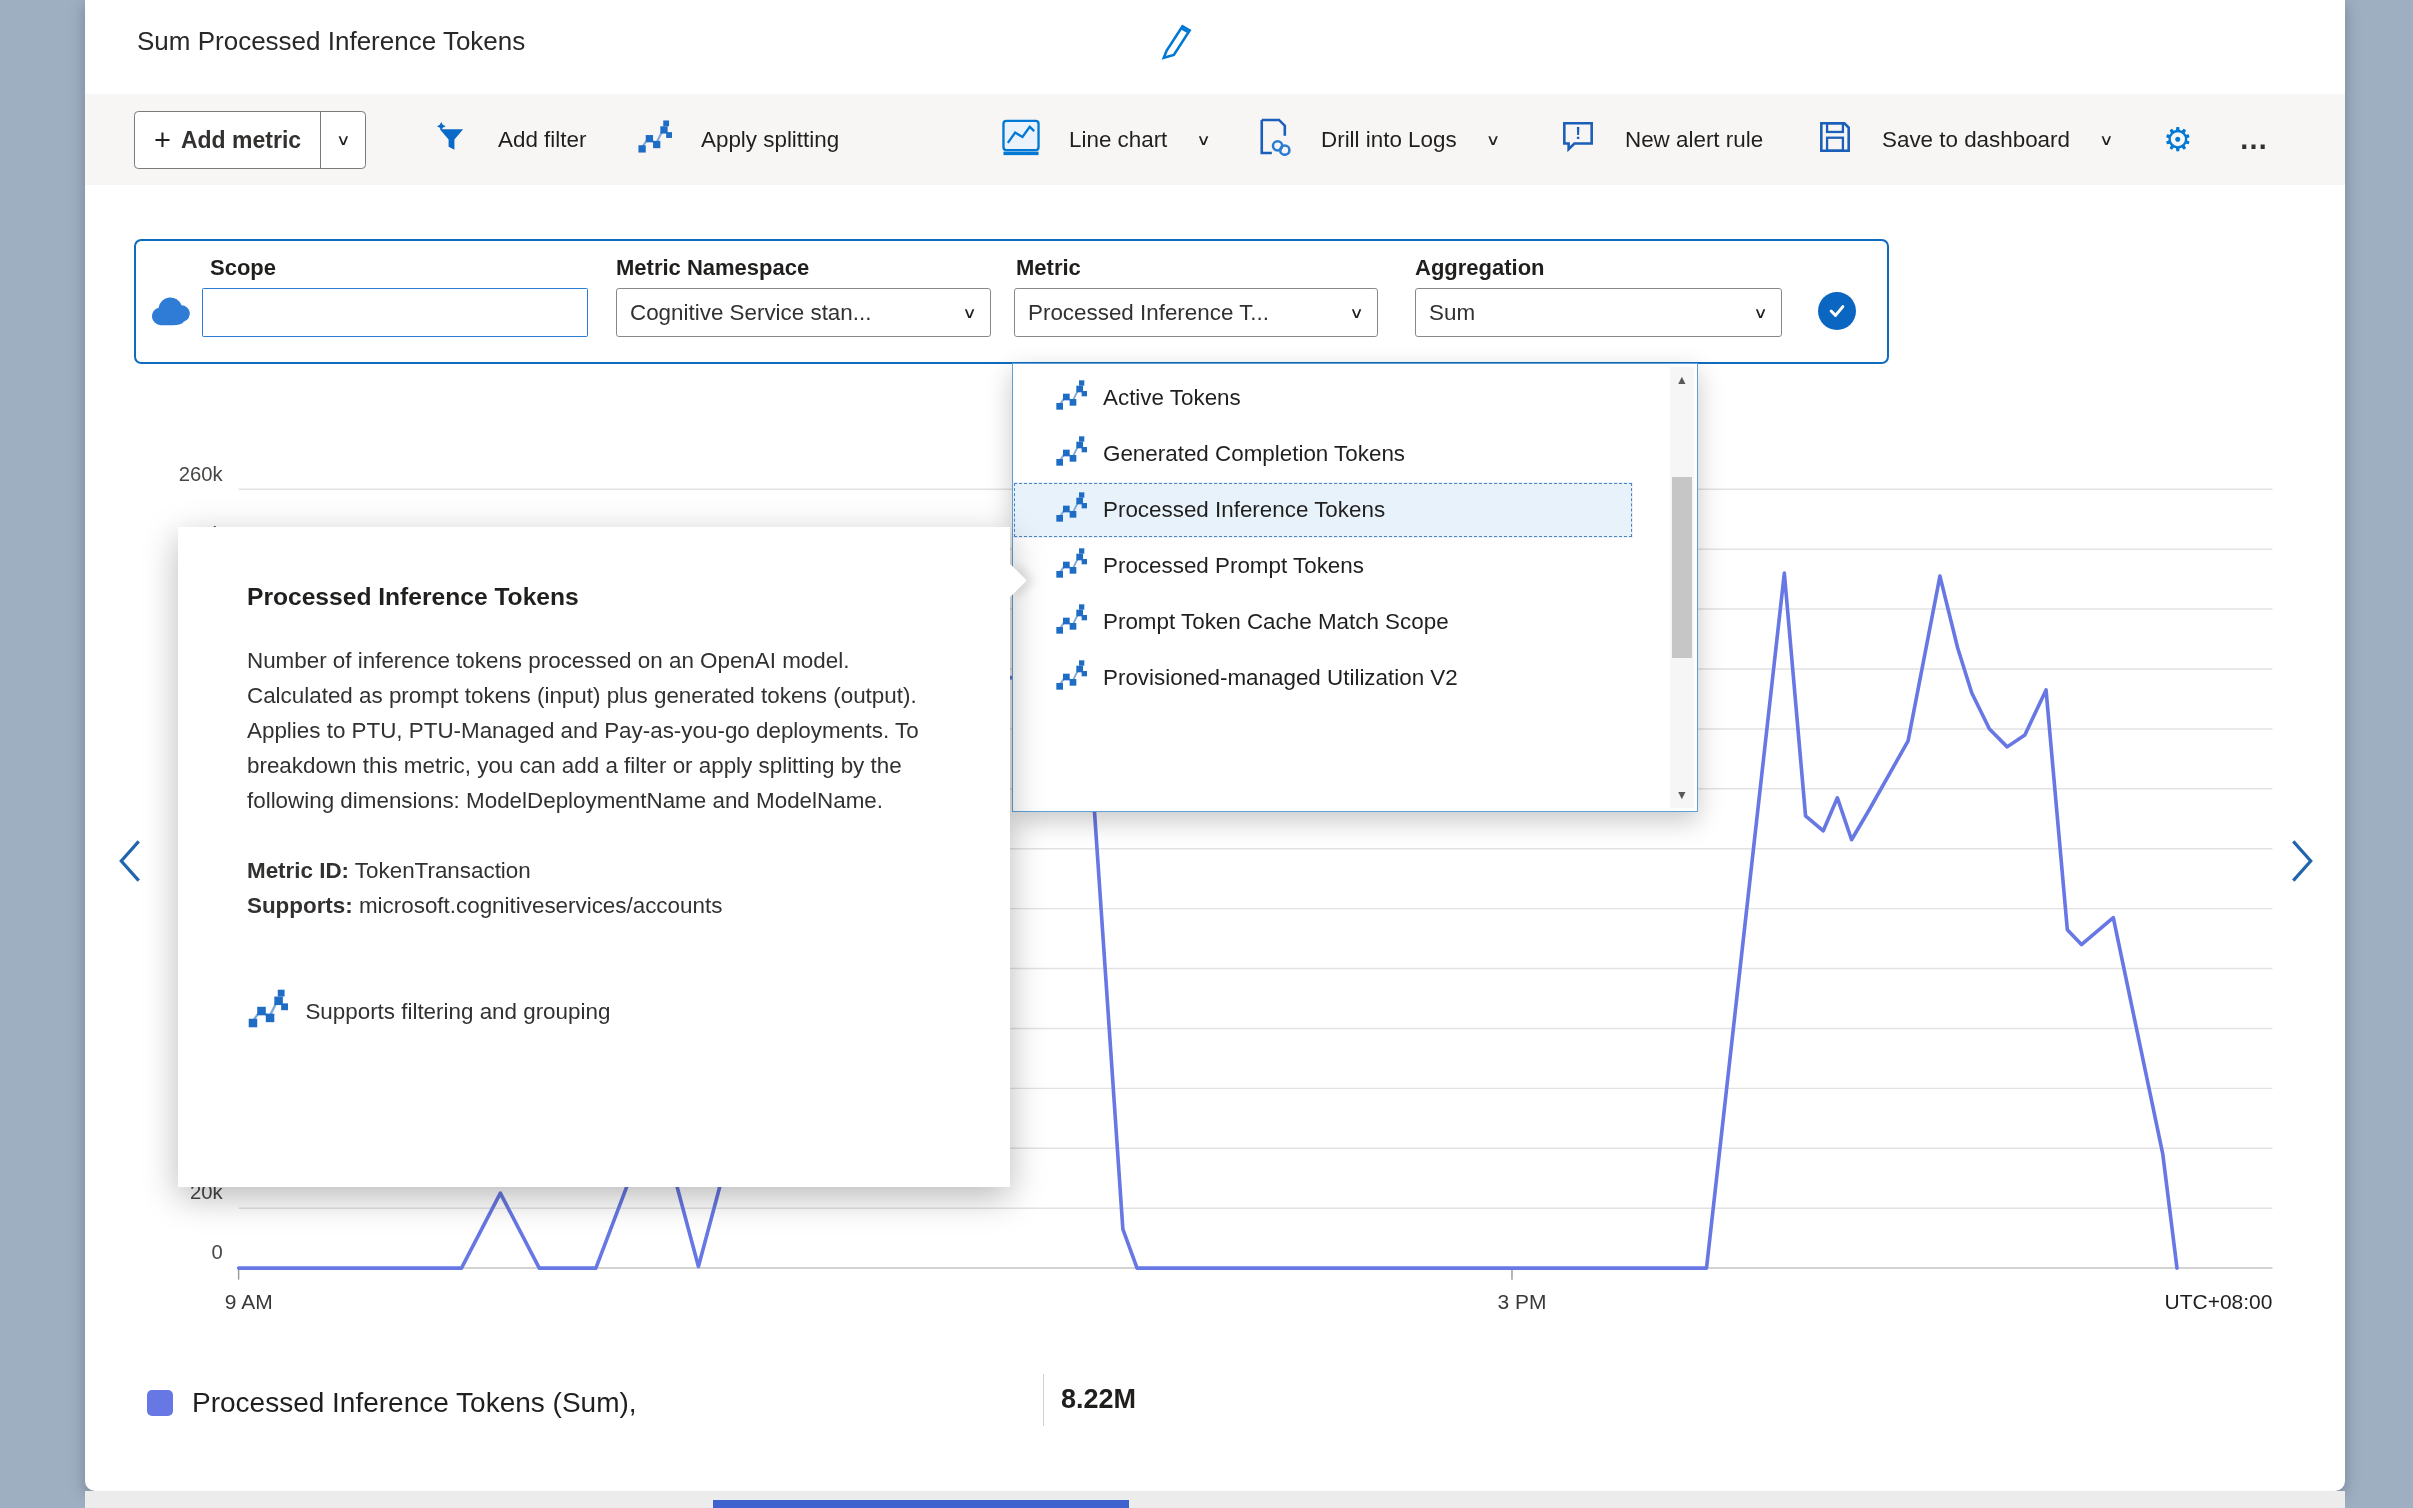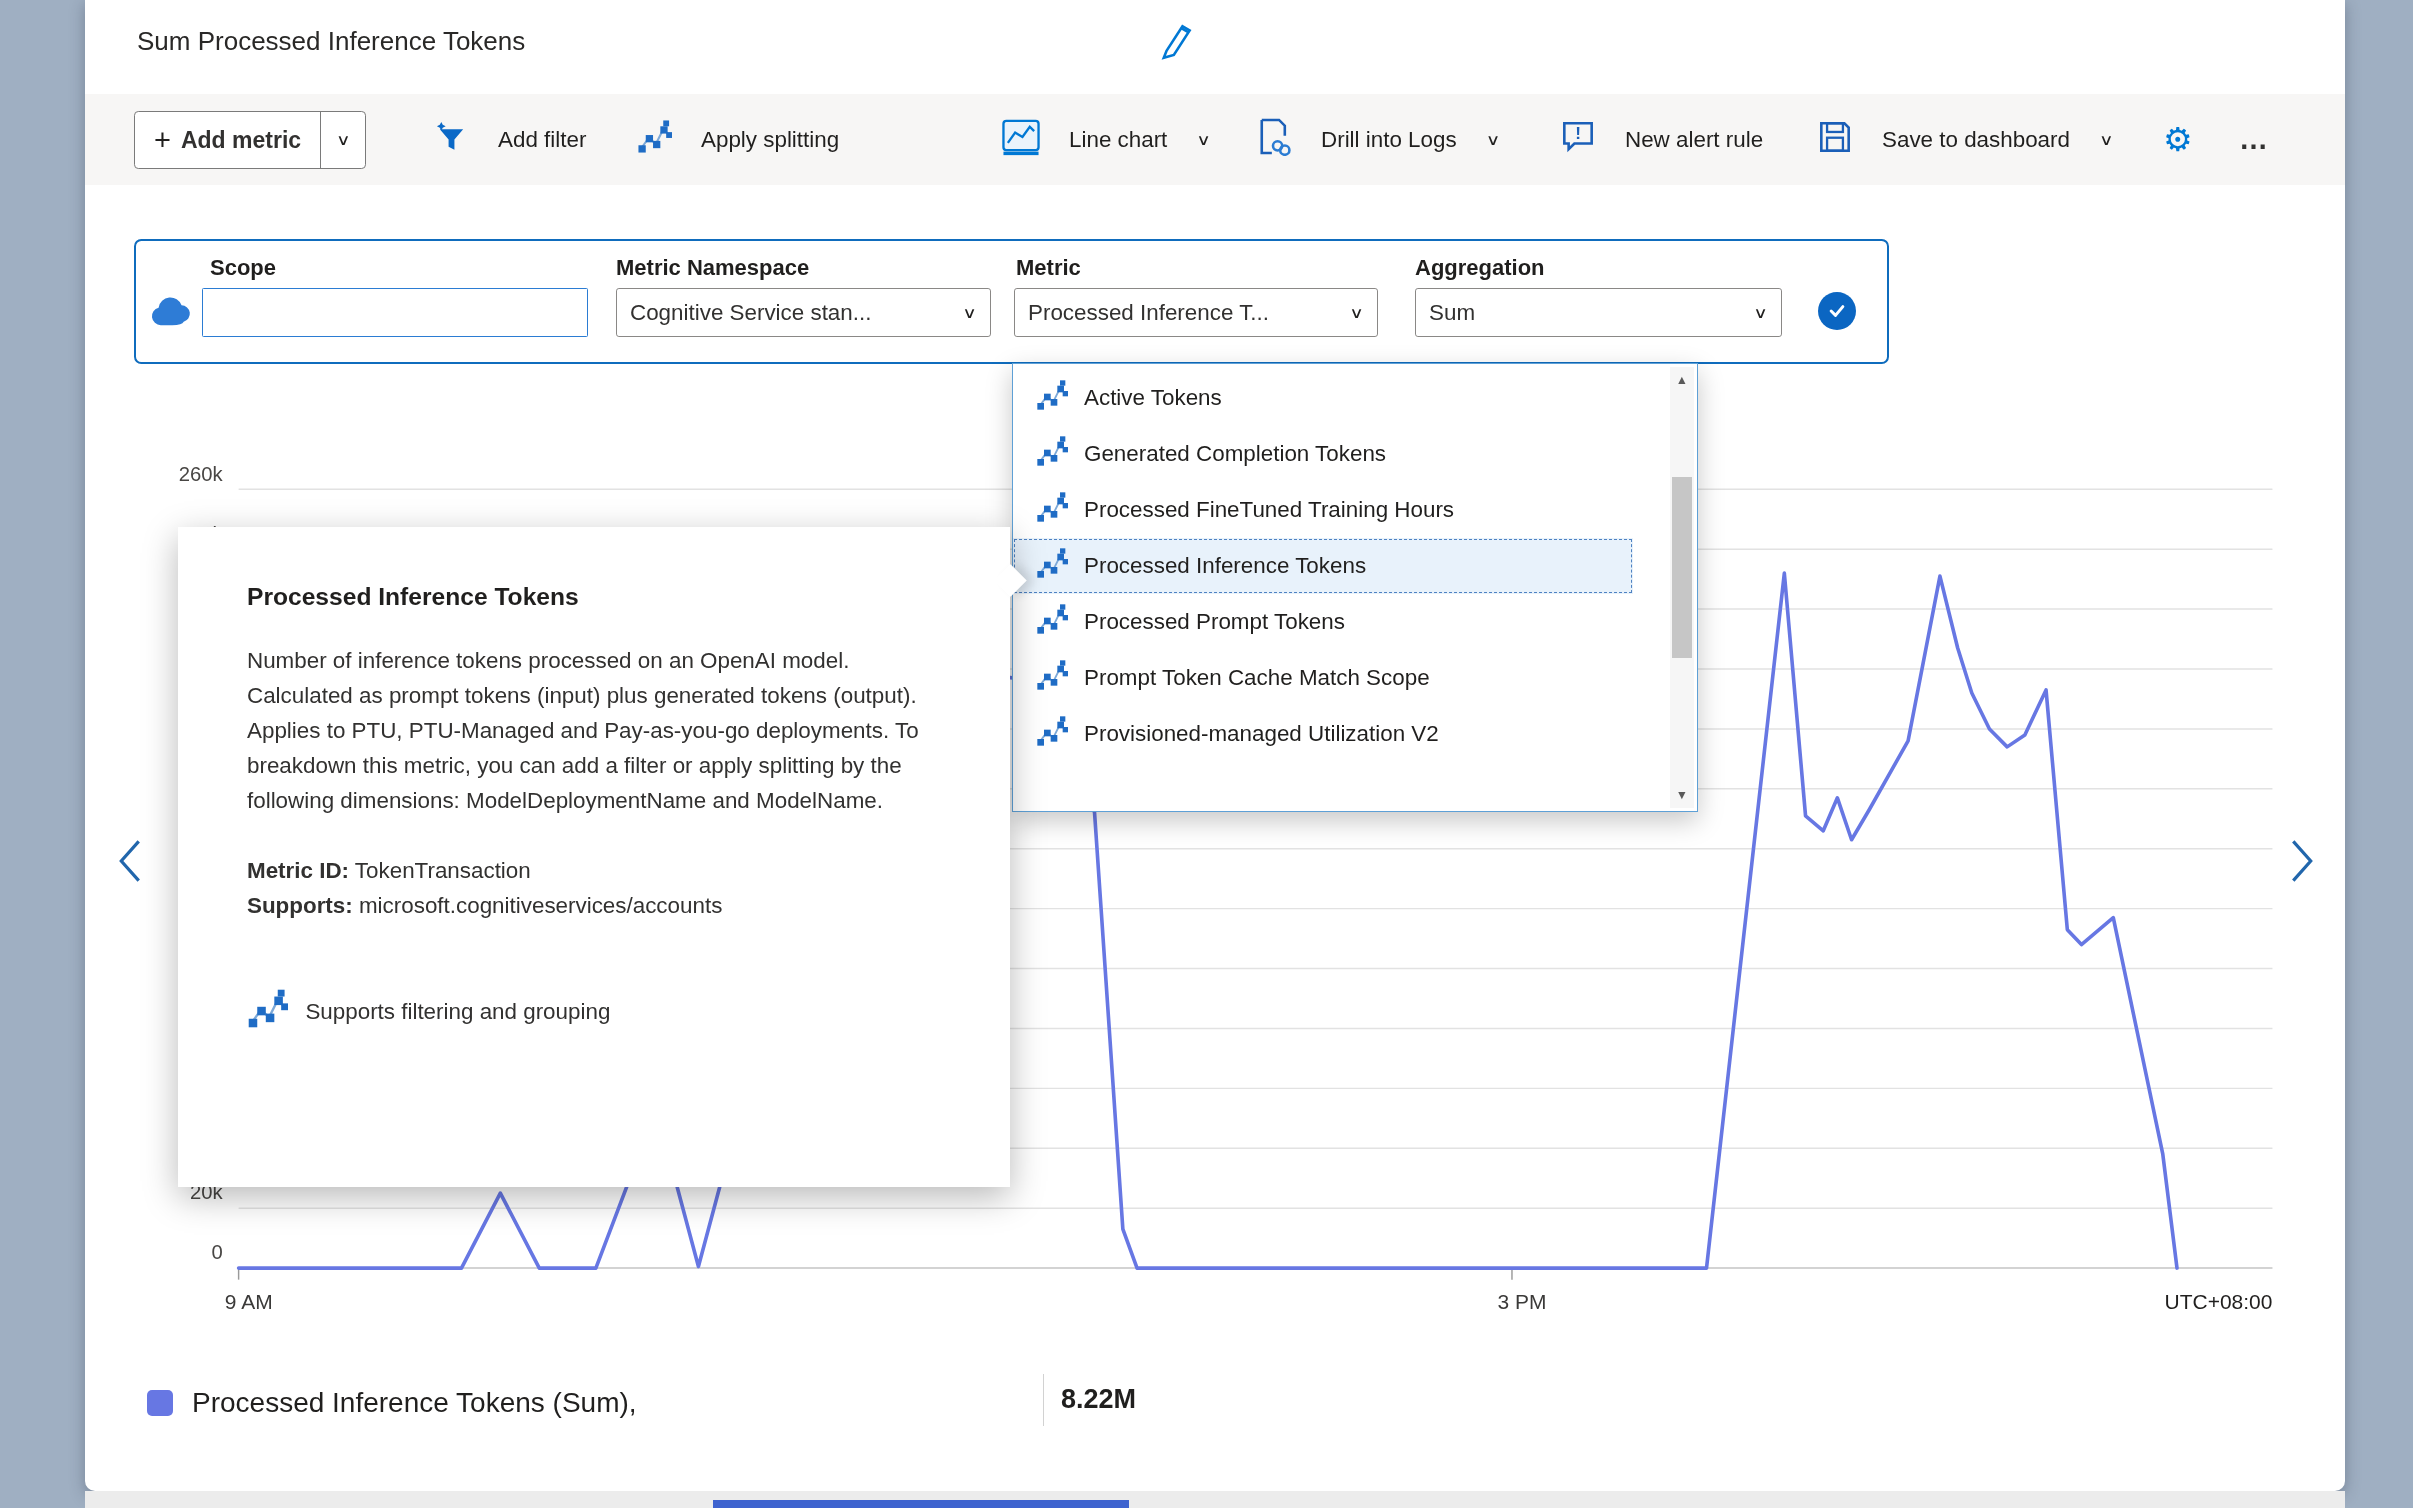--- a/index.html
+++ b/index.html
@@ -70,21 +70,21 @@
   .tt-title{font-size:24.6px;font-weight:700;color:#201f1e;margin:0 0 32px 0;}
   .tt-body{font-size:22.4px;line-height:35px;color:#323130;width:695px;margin:0 0 35px 0;}
   .tt-kv{font-size:22.4px;line-height:35px;color:#323130;}
   .tt-kv b{font-weight:700;}
   .tt-footer{display:flex;align-items:center;gap:17.4px;margin-top:65px;font-size:22.4px;color:#323130;}
 
   
   .dropdown{position:absolute;left:927px;top:363px;width:686px;height:449px;background:#fff;
     border:1.4px solid #5ea0d6;box-shadow:0 8.7px 24.6px rgba(0,0,0,.22);z-index:9;
     box-sizing:border-box;overflow:hidden;padding-top:5.8px;}
-  .dd-item{height:56px;display:flex;align-items:center;gap:16px;padding-left:23px;
+  .dd-item{height:56px;display:flex;align-items:center;gap:16px;padding-left:42px;
     font-size:22.4px;color:#201f1e;cursor:pointer;width:620px;box-sizing:border-box;}
   .dd-item.selected{background:#e8f2fb;outline:1.4px dashed #4f82c2;outline-offset:-2.2px;}
   .dd-scroll{position:absolute;right:2.9px;top:2.9px;bottom:2.9px;width:24.6px;background:#f6f6f6;}
   .dd-arrow{position:absolute;left:0;width:24.6px;height:26px;display:flex;align-items:center;
     justify-content:center;font-size:12.3px;color:#5a5a5a;cursor:pointer;}
   .dd-thumb{position:absolute;left:2.2px;width:20px;top:110px;height:181px;background:#c6c6c6;cursor:pointer;}
 </style>
 </head>
 <body>
 
@@ -343,36 +343,20 @@
           <rect x="11" y="15" width="5" height="5"></rect>
                 <rect x="16" y="5" width="5" height="5"></rect>
           <rect x="20" y="9" width="4" height="4"></rect>
                 <rect x="18" y="1" width="4" height="4"></rect>
         </g>
       </svg>
     </span>
     <span class="dd-item-label">Generated Completion Tokens</span>
   </div>
 
-  <div class="dd-item">
-    <span>
-      <svg width="32" height="32" viewBox="0 0 24 24">
-        <polyline points="3,20 8,13 13,17 18,7 22,11" fill="none" stroke="#7da9d8" stroke-width="1.4"></polyline>
-        <g fill="#1f6cc5">
-          <rect x="1" y="18" width="5" height="5"></rect>
-                <rect x="6" y="11" width="5" height="5"></rect>
-          <rect x="11" y="15" width="5" height="5"></rect>
-                <rect x="16" y="5" width="5" height="5"></rect>
-          <rect x="20" y="9" width="4" height="4"></rect>
-                <rect x="18" y="1" width="4" height="4"></rect>
-        </g>
-      </svg>
-    </span>
-    <span class="dd-item-label">Processed FineTuned Training Hours</span>
-  </div>
 
   <div class="dd-item selected">
     <span>
       <svg width="32" height="32" viewBox="0 0 24 24">
         <polyline points="3,20 8,13 13,17 18,7 22,11" fill="none" stroke="#7da9d8" stroke-width="1.4"></polyline>
         <g fill="#1f6cc5">
           <rect x="1" y="18" width="5" height="5"></rect>
                 <rect x="6" y="11" width="5" height="5"></rect>
           <rect x="11" y="15" width="5" height="5"></rect>
                 <rect x="16" y="5" width="5" height="5"></rect>

